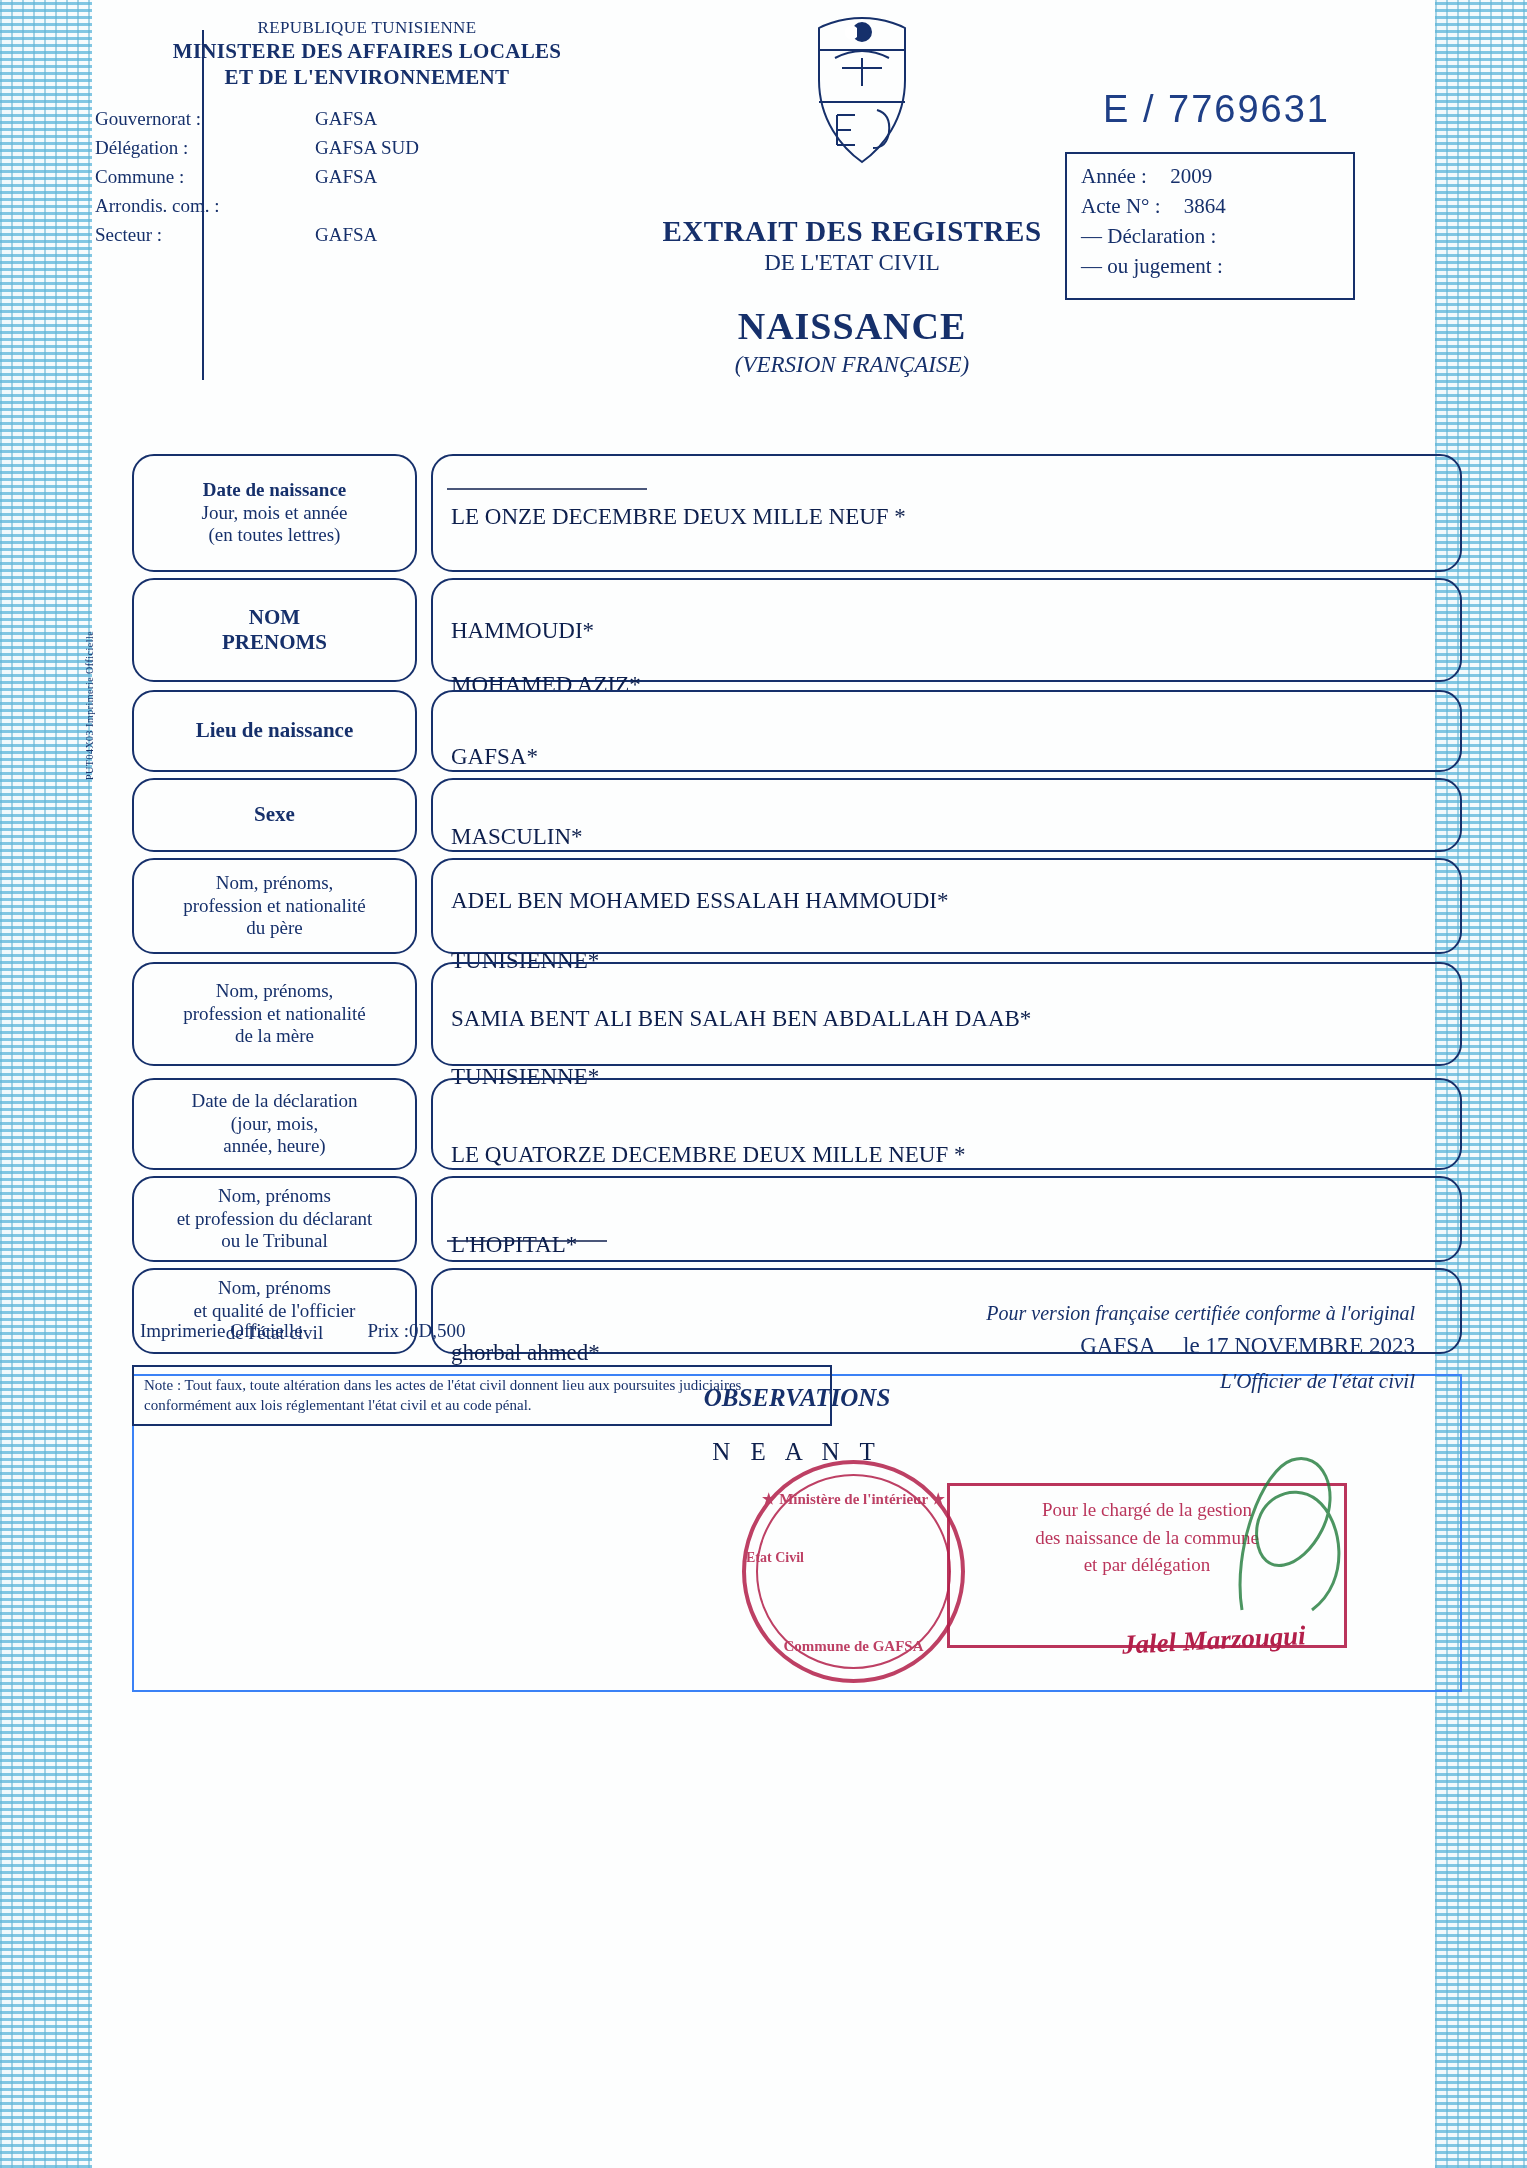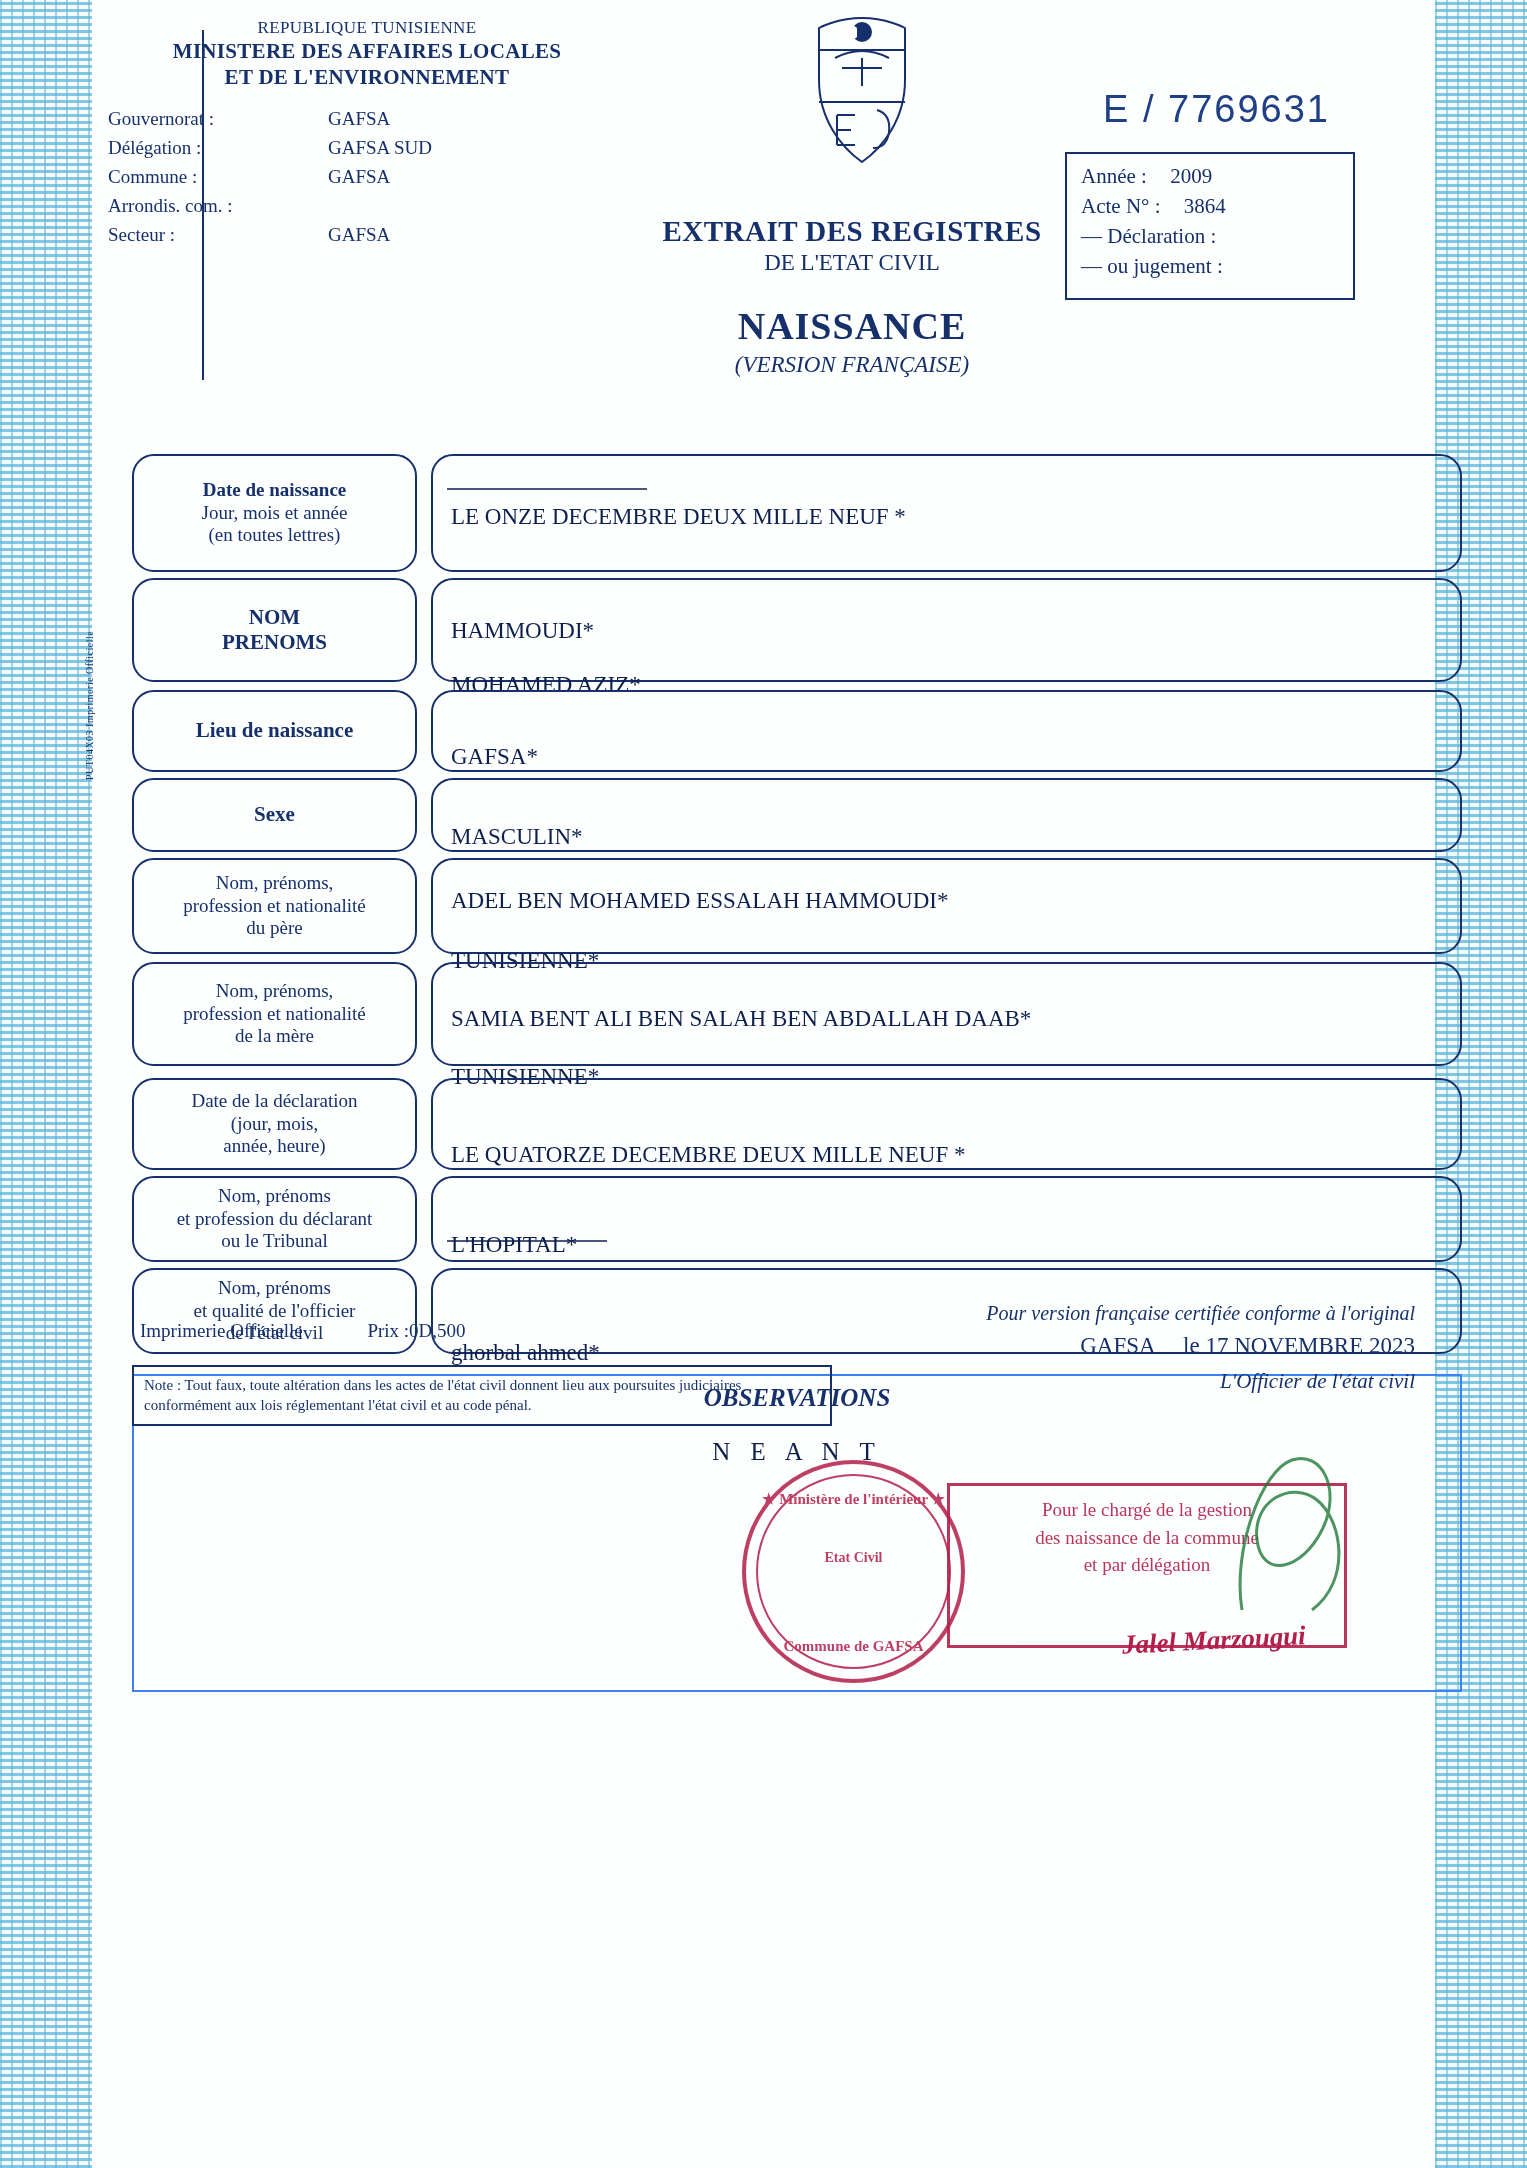--- a/index.html
+++ b/index.html
@@ -32,21 +32,21 @@
       rgba(255,255,255,0) 11px);
   }
   .paper{
     position:absolute;left:92px;right:92px;top:0;bottom:0;
     background:#fdfefe;
   }
   
   .hdr{position:absolute;left:40px;top:18px;width:470px;color:#16306b;}
   .hdr .l1{font-family:"Liberation Serif",serif;font-size:17px;letter-spacing:.4px;text-align:center;}
   .hdr .l2{font-weight:bold;font-size:21px;letter-spacing:.3px;text-align:center;line-height:1.25;}
-  .locblock{position:absolute;left:16px;top:108px;width:500px;color:#16306b;font-size:19px;}
+  .locblock{position:absolute;left:3px;top:108px;width:500px;color:#16306b;font-size:19px;}
   .locrow{display:flex;align-items:baseline;height:29px;}
   .locrow .lbl{width:160px;}
   .locrow .val{font-size:19px;padding-left:60px;}
   .vline{position:absolute;left:110px;top:30px;width:2px;height:350px;background:#16306b;}
 
   
   .crest{position:absolute;left:705px;top:10px;width:130px;height:160px;}
 
   
   .titles{position:absolute;left:430px;top:215px;width:660px;text-align:center;color:#16306b;}
@@ -92,21 +92,21 @@
   .certif .c2{font-size:23px;margin-top:8px;}
   .certif .c3{font-style:italic;font-size:21px;margin-top:10px;}
 
   
   .stamp{
     position:absolute;left:650px;top:1460px;width:215px;height:215px;border-radius:50%;
     border:4px solid #b31f4a;color:#b31f4a;opacity:.85;
   }
   .stamp:after{content:"";position:absolute;inset:10px;border:2px solid #b31f4a;border-radius:50%;}
   .stamp-txt-top{position:absolute;top:26px;left:0;right:0;text-align:center;font-size:15px;font-weight:bold;}
-  .stamp-txt-mid{position:absolute;top:86px;left:0;right:0;text-align:center;font-size:14px;font-weight:bold;}
+  .stamp-txt-mid{position:absolute;top:86px;left:0;right:0;font-size:14px;font-weight:bold;}
   .stamp-txt-bot{position:absolute;bottom:24px;left:0;right:0;text-align:center;font-size:15px;font-weight:bold;}
   .rect-stamp{
     position:absolute;left:855px;top:1483px;width:400px;height:165px;border:3px solid #b31f4a;
     color:#b31f4a;text-align:center;font-size:19px;line-height:1.45;padding-top:10px;box-sizing:border-box;opacity:.9;
   }
   .signame{position:absolute;left:1030px;top:1625px;font-style:italic;font-weight:bold;font-size:27px;color:#b31f4a;transform:rotate(-3deg);}
   .scribble{position:absolute;left:1130px;top:1430px;}
   .strike{position:absolute;height:2px;background:#0d1f4d;opacity:.75;}
 </style>
 </head>

